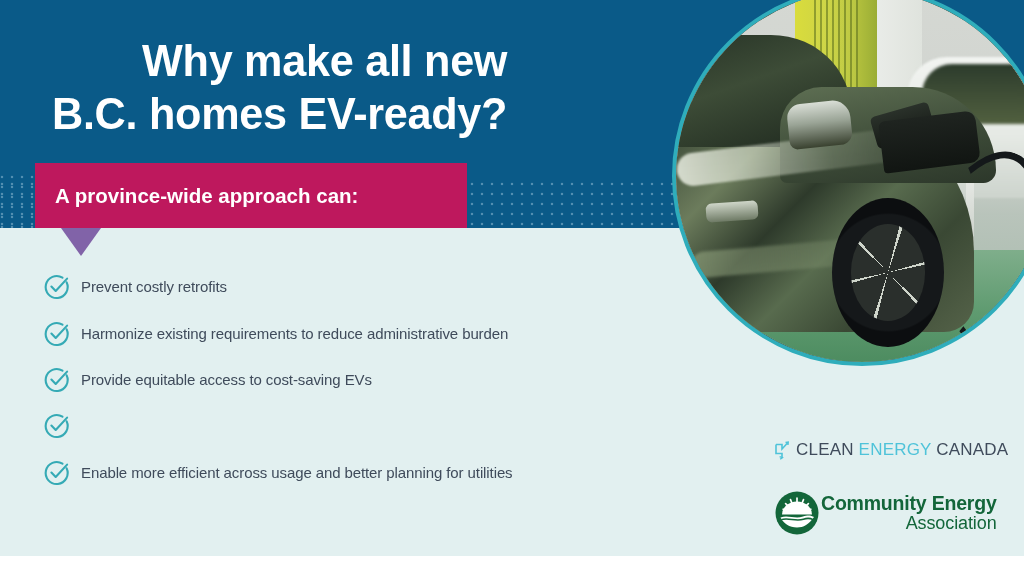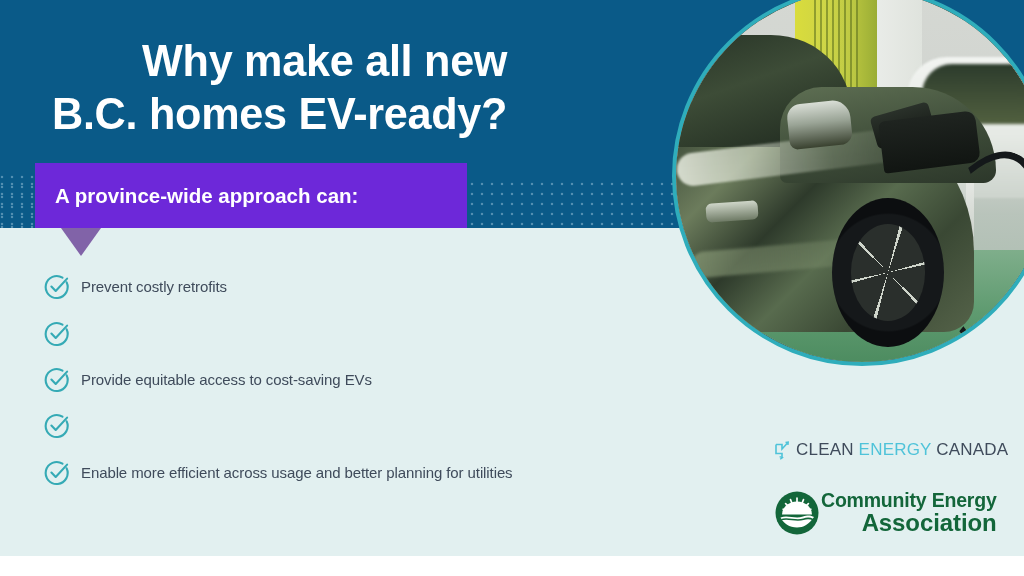--- a/index.html
+++ b/index.html
@@ -71,21 +71,21 @@
     transform-origin: left top;
   }
 
   
   .callout {
     position: absolute;
     left: 35px;
     top: 163px;
     width: 432px;
     height: 65px;
-    background: #6d28d9;
+    background: #be185d;
     z-index: 4;
   }
   .callout-label {
     position: absolute;
     left: 20px;
     top: 0;
     height: 65px;
     display: flex;
     align-items: center;
     color: #ffffff;
@@ -333,21 +333,21 @@
     gap: 2px;
     z-index: 6;
   }
   .cea-mark { width: 44px; height: 44px; display: block; }
   .cea-words {
     line-height: 1.02;
     color: #13663a;
     font-family: "Liberation Sans", sans-serif;
   }
   .cea-l1 { font-size: 19.5px; font-weight: bold; letter-spacing: -0.2px; white-space: nowrap; }
-  .cea-l2 { font-size: 24px; font-weight: bold; letter-spacing: -0.1px; white-space: nowrap; }
+  .cea-l2 { font-size: 18px; font-weight: normal; letter-spacing: -0.1px; white-space: nowrap; }
 </style>
 </head>
 <body>
 
 <div id="poster">
 
   <div class="header-band">
     <div class="header-dots lower"></div>
     <h1 class="title">Why make all new
 B.C. homes EV-ready?</h1>
@@ -399,20 +399,21 @@
       <span class="check-text">Prevent costly retrofits</span>
     </div>
 
     <div class="check-row">
       <span class="check-icon">
         <svg viewBox="0 0 26 26" fill="none" xmlns="http://www.w3.org/2000/svg">
           <path d="M22.6 8.3a11 11 0 1 1-4.1-4.6" stroke="#35aab5" stroke-width="2.1" stroke-linecap="round"></path>
           <path d="M7.4 12.6l4.3 4.4L23.1 4.6" stroke="#35aab5" stroke-width="2.1" stroke-linecap="round" stroke-linejoin="round"></path>
         </svg>
       </span>
+      <span class="check-text">Harmonize existing requirements to reduce administrative burden</span>
     </div>
 
 
     <div class="check-row">
       <span class="check-icon">
         <svg viewBox="0 0 26 26" fill="none" xmlns="http://www.w3.org/2000/svg">
           <path d="M22.6 8.3a11 11 0 1 1-4.1-4.6" stroke="#35aab5" stroke-width="2.1" stroke-linecap="round"></path>
           <path d="M7.4 12.6l4.3 4.4L23.1 4.6" stroke="#35aab5" stroke-width="2.1" stroke-linecap="round" stroke-linejoin="round"></path>
         </svg>
       </span>

